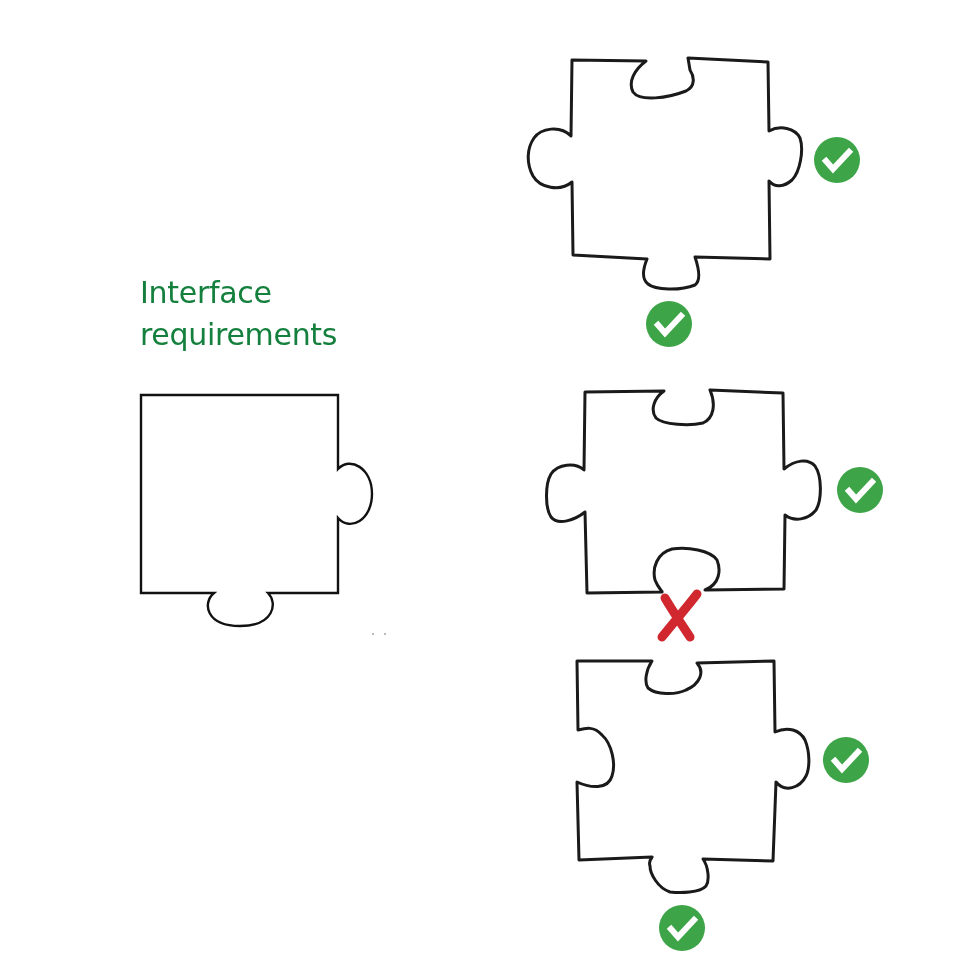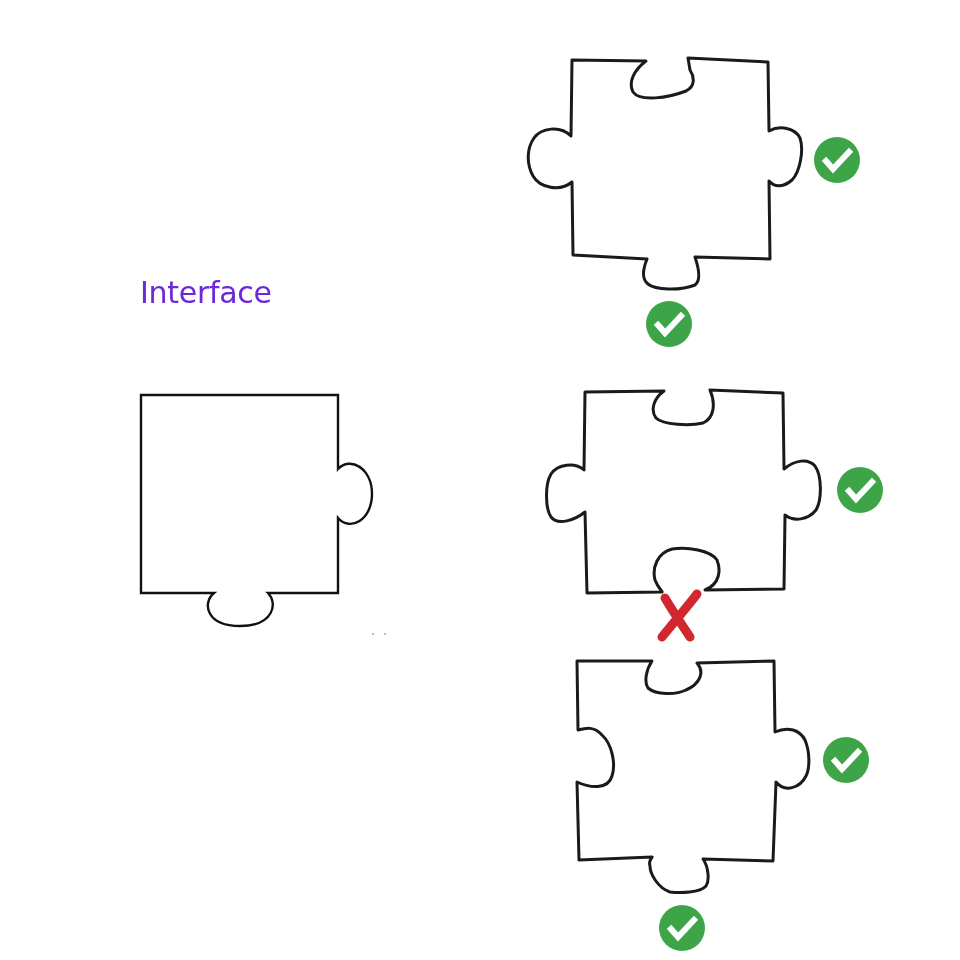--- a/index.html
+++ b/index.html
@@ -1,32 +1,33 @@
 <!DOCTYPE html>
 <html><head>
   <meta charset="utf-8">
   <style>
     html, body { margin:0; padding:0; background:#ffffff; }
     body { width:960px; height:960px; position:relative; overflow:hidden; font-family:"Liberation Sans", sans-serif; }
     .title {
       position:absolute; left:140px; top:272px;
       font-family:"DejaVu Sans", sans-serif;
-      font-size:30px; line-height:42px; font-weight:500; color:#6d28d9;
+      font-size:30px; line-height:42px; font-weight:500; color:#15803d;
       letter-spacing:-0.3px;
     }
     .title span { display:block; }
     svg.canvas { position:absolute; left:0; top:0; }
     .piece { fill:#ffffff; stroke:#1a1a1a; stroke-width:3; stroke-linejoin:round; stroke-linecap:round; }
     .piece-clean { fill:#ffffff; stroke:#111111; stroke-width:2.4; }
   </style>
 </head>
 <body>
 
 <div class="title">
   <span>Interface</span>
+  <span>requirements</span>
 </div>
 
 <svg class="canvas" width="960" height="960" viewBox="0 0 960 960">
 
   <g>
     <path class="piece-clean" d="
       M141,395 L338,395 L338,469
       C350,456 372,468 372,494
       C372,520 350,532 338,518
       L338,593 L268,593

